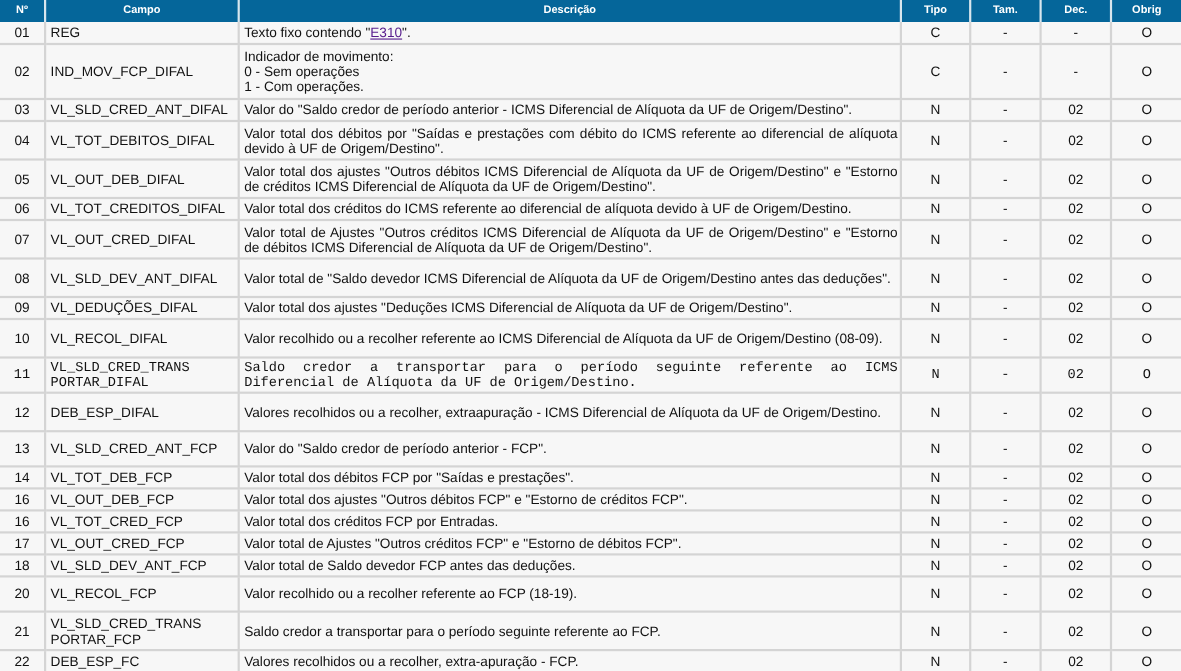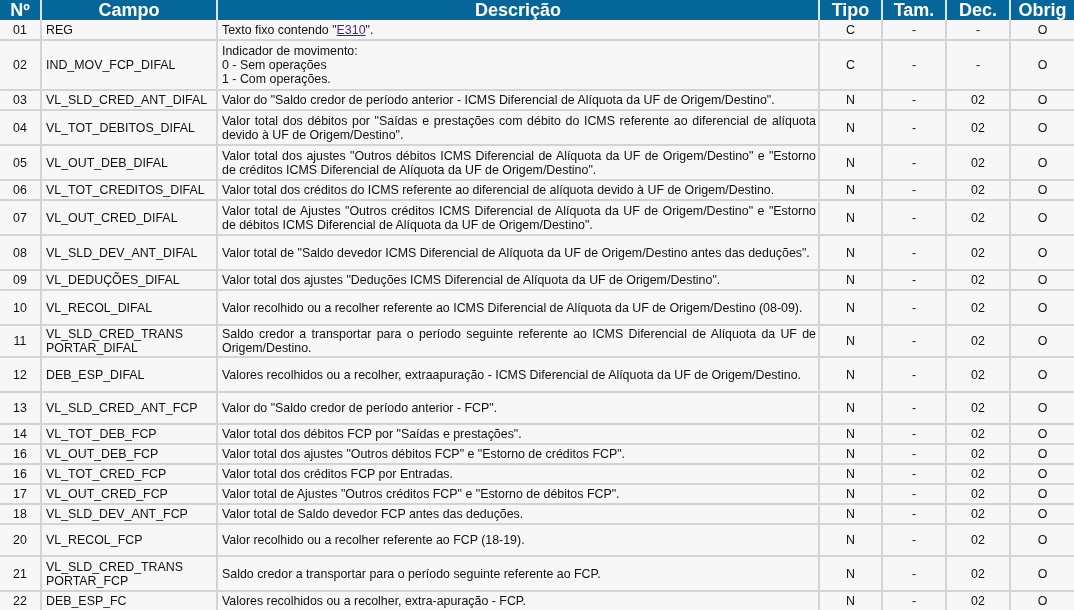--- a/index.html
+++ b/index.html
@@ -25,21 +25,21 @@
     col.c-campo { width: 176px; }
     col.c-desc { width: 602px; }
     col.c-tipo { width: 63px; }
     col.c-tam { width: 64px; }
     col.c-dec { width: 64px; }
     col.c-obrig { width: 64px; }
     th {
       background: #05669a;
       color: #fff;
       font-weight: bold;
-      font-size: 18px;
+      font-size: 10px;
       height: 20px;
       padding: 0;
       border-right: 2px solid #d8e6ee;
       text-align: center;
       line-height: 20px;
     }
     th:last-child { border-right: none; }
     td {
       border: 2px solid #d4d4d4;
       padding: 1px 3px 1px 4px;
@@ -174,21 +174,21 @@
   </tr>
       <tr style="height: 35px;">
     <td class="center">10</td>
     <td class="campo">VL_RECOL_DIFAL</td>
     <td class="desc">Valor recolhido ou a recolher referente ao ICMS Diferencial de Alíquota da UF de Origem/Destino (08-09).</td>
     <td class="center">N</td>
     <td class="center">-</td>
     <td class="center">02</td>
     <td class="center">O</td>
   </tr>
-      <tr style="height: 19px;">
+      <tr style="height: 19px; font-family: Liberation Mono, monospace;">
     <td class="center">11</td>
     <td class="campo">VL_SLD_CRED_TRANS PORTAR_DIFAL</td>
     <td class="desc">Saldo credor a transportar para o período seguinte referente ao ICMS Diferencial de Alíquota da UF de Origem/Destino.</td>
     <td class="center">N</td>
     <td class="center">-</td>
     <td class="center">02</td>
     <td class="center">O</td>
   </tr>
       <tr style="height: 35px;">
     <td class="center">12</td>

